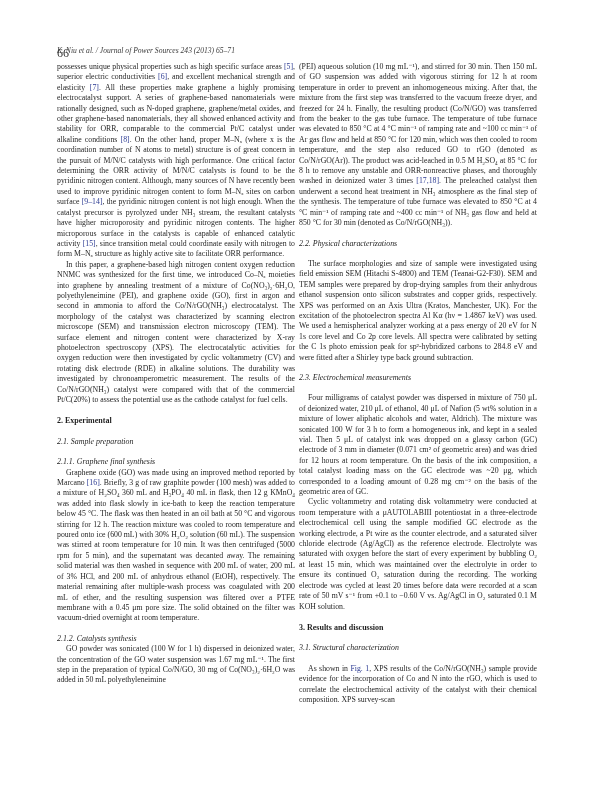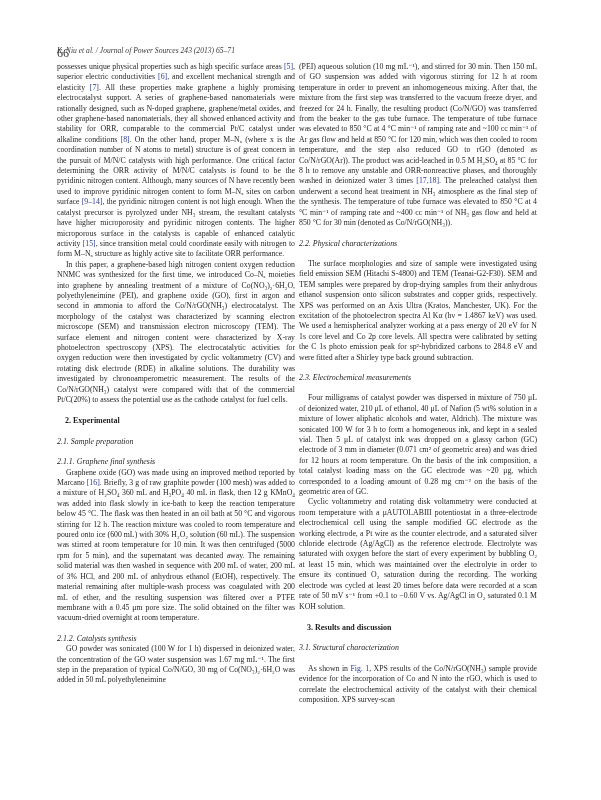--- a/index.html
+++ b/index.html
@@ -14,21 +14,21 @@
   .header { position:absolute; top:46px; left:57px; width:488px; height:12px; }
   .pagenum { position:absolute; left:0; top:0; font-size:12px; color:#333; }
   .running { font-style:italic; font-size:7.6px; color:#3a3a3a; }
   .columns {
     position:absolute; top:62px; left:57px; width:488px; height:702px;
     display:flex; gap:4px; overflow:hidden;
   }
   .col { width:238px; text-align:justify; font-size:7.8px; line-height:10.4px; color:var(--text-color); }
   .col p { margin:0; }
   p.indent { text-indent:9px; }
-  .h1 { font-weight:bold; font-size:8px; margin:11px 8px 10px; text-align:left; }
+  .h1 { font-weight:bold; font-size:8px; margin:11px 0 10px; text-align:left; }
   .h2 { font-style:italic; font-size:7.9px; margin:10px 0 10px; text-align:left; }
   .h3 { font-style:italic; font-size:7.9px; margin:10px 0 0; text-align:left; }
   .cite { color:var(--link-color); }
 </style>
 </head>
 <body>
 
 <div class="page">
 
   <div class="header">

